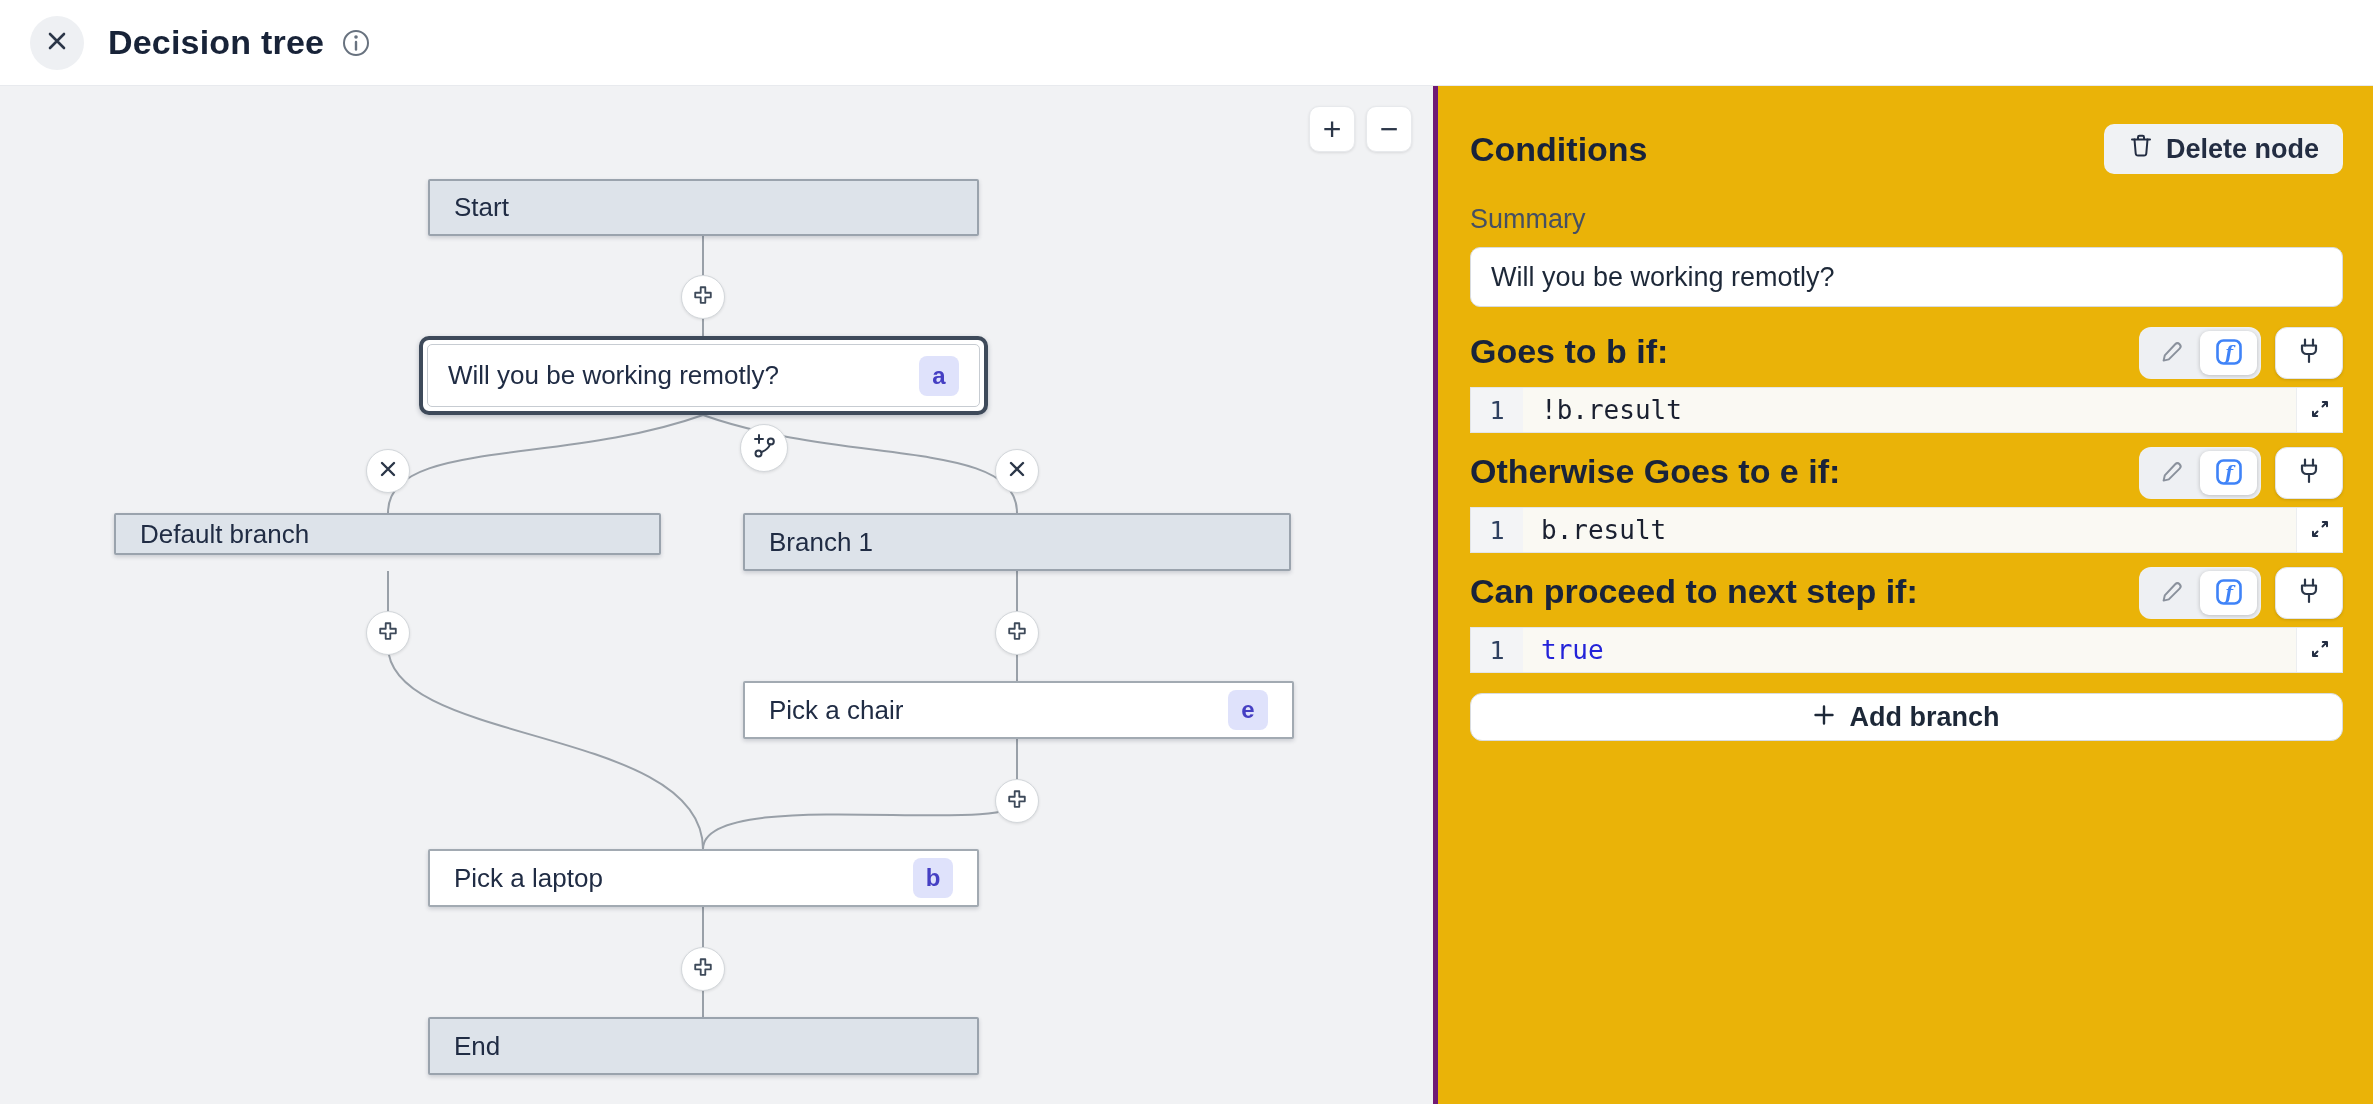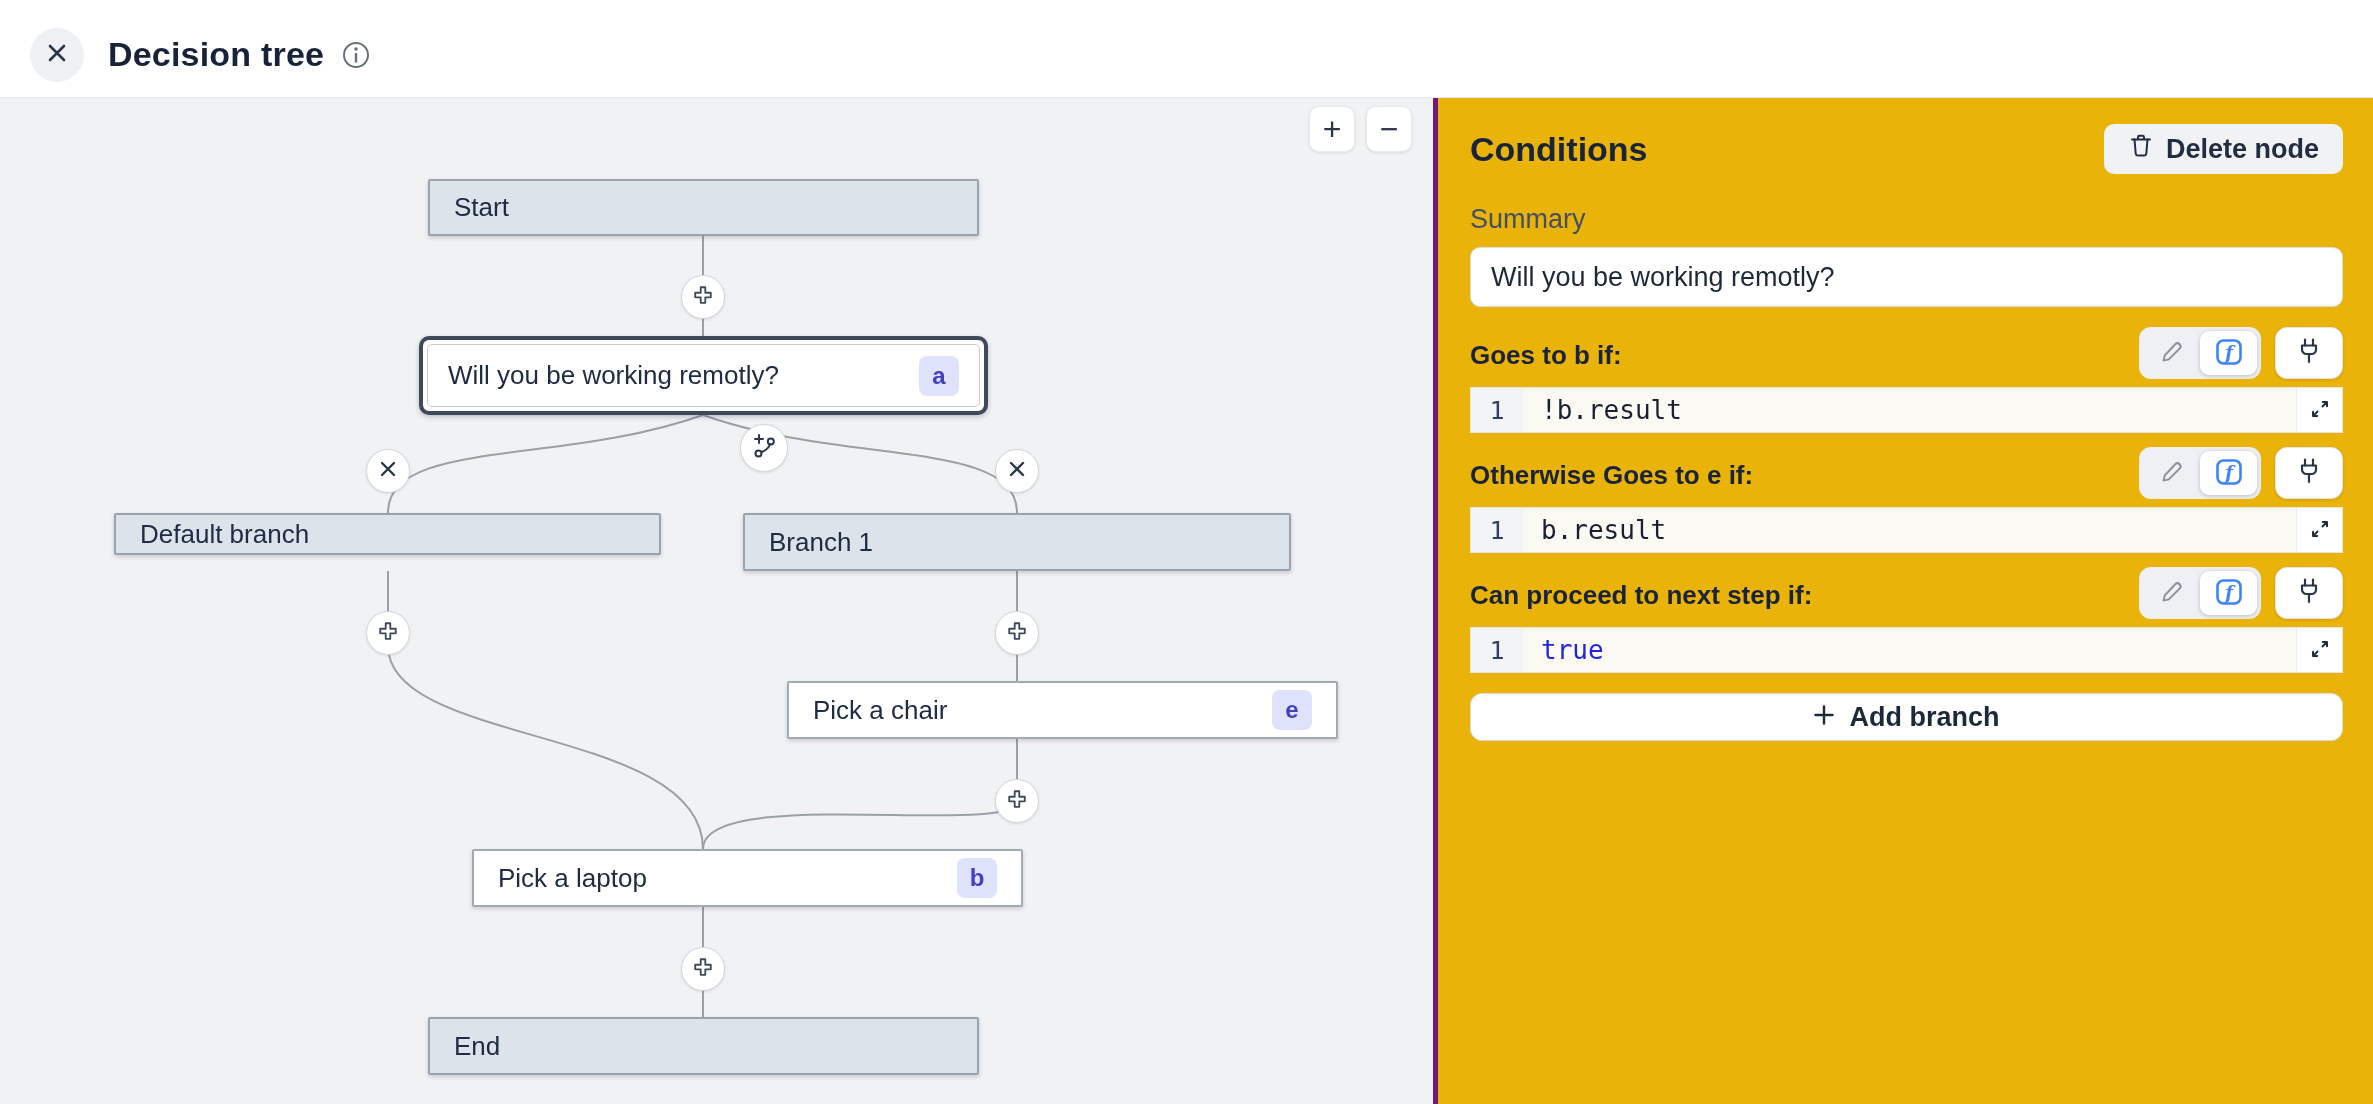--- a/index.html
+++ b/index.html
@@ -1,37 +1,37 @@
 <!DOCTYPE html>
 <html><head>
 <meta charset="utf-8">
 <style>
   * { margin:0; padding:0; box-sizing:border-box; }
   html,body { width:2373px; height:1104px; overflow:hidden; background:#fff;
               font-family:"Liberation Sans", sans-serif; color:#1f2c42; }
 
   
-  .app-header { position:absolute; left:0; top:12px; width:2373px; height:86px;
+  .app-header { position:absolute; left:0; top:0; width:2373px; height:86px;
                 background:#fff; border-bottom:1px solid #e8eaee;
                 display:flex; align-items:center; padding-left:30px; z-index:5; }
   .close-btn { width:54px; height:54px; border-radius:50%; background:#eef0f3; border:none;
                display:flex; align-items:center; justify-content:center; cursor:pointer; }
   .app-title { font-size:34px; font-weight:700; color:#182338; margin-left:24px; letter-spacing:.2px; }
   .info-ic { margin-left:16px; display:flex; align-items:center; }
 
   
   .canvas { position:absolute; left:0; top:86px; width:1433px; height:1018px;
             background:#f1f2f4; overflow:hidden; }
   .edges { position:absolute; left:0; top:0; }
 
   .node { position:absolute; display:flex; align-items:center; padding:0 24px;
           border-radius:2px; font-size:26px; color:#202c44;
           box-shadow:0 2px 4px rgba(25,35,55,.18); cursor:pointer; }
   .node.gray  { background:#dde3ea; border:2px solid #9aa3ad; }
-  .node.white { background:#ffffff; border:2px solid #a2aab2;margin-left:44px; }
+  .node.white { background:#ffffff; border:2px solid #a2aab2; }
 
   .sel-node { position:absolute; border:4px solid #3e4a5a; border-radius:10px; background:#fff;
               padding:4px; box-shadow:0 2px 5px rgba(25,35,55,.25); cursor:pointer; }
   .sel-node .inner { height:100%; border:1px solid #c7ccd2; border-radius:5px; background:#fff;
                      display:flex; align-items:center; padding:0 20px; font-size:26px; color:#202c44; }
 
   .badge { margin-left:auto; width:40px; height:40px; border-radius:8px; background:#dfe2fb;
            color:#453fc3; font-weight:700; font-size:24px;
            display:flex; align-items:center; justify-content:center; }
 
@@ -54,21 +54,21 @@
                 display:flex; align-items:center; gap:12px; font-size:27px; font-weight:600;
                 color:#232d42; font-family:inherit; cursor:pointer; }
 
   .summary-lbl { margin-top:30px; font-size:27px; color:#454f63; }
   .summary-input { margin-top:12px; width:100%; height:60px; border:1px solid #d8dbdf; border-radius:10px;
                    padding:0 20px; font-size:27px; color:#1d2838; font-family:inherit; background:#fff; outline:none; }
 
   .section { margin-top:14px; }
   .section.first { margin-top:20px; }
   .sec-head { display:flex; justify-content:space-between; align-items:flex-end; }
-  .sec-label { font-size:26px; font-weight:700; color:#19233a; padding-bottom:8px; }
+  .sec-label { font-size:34px; font-weight:700; color:#19233a; padding-bottom:8px; }
   .head-ctrls { display:flex; gap:14px; align-items:center; }
   .seg { height:52px; background:#eef0f3; border-radius:12px; display:flex; padding:4px; }
   .seg-btn { width:57px; border:none; background:transparent; border-radius:9px;
              display:flex; align-items:center; justify-content:center; cursor:pointer; }
   .seg-btn.active { background:#fff; box-shadow:0 1px 4px rgba(0,0,0,.22); }
   .plug-btn { width:68px; height:52px; background:#fff; border:1px solid #e2e4e7; border-radius:12px;
               box-shadow:0 1px 3px rgba(0,0,0,.12); display:flex; align-items:center; justify-content:center;
               cursor:pointer; }
 
   .code-row { margin-top:8px; position:relative; height:46px; border:1px solid #e3e5e8; background:#faf9f3;

